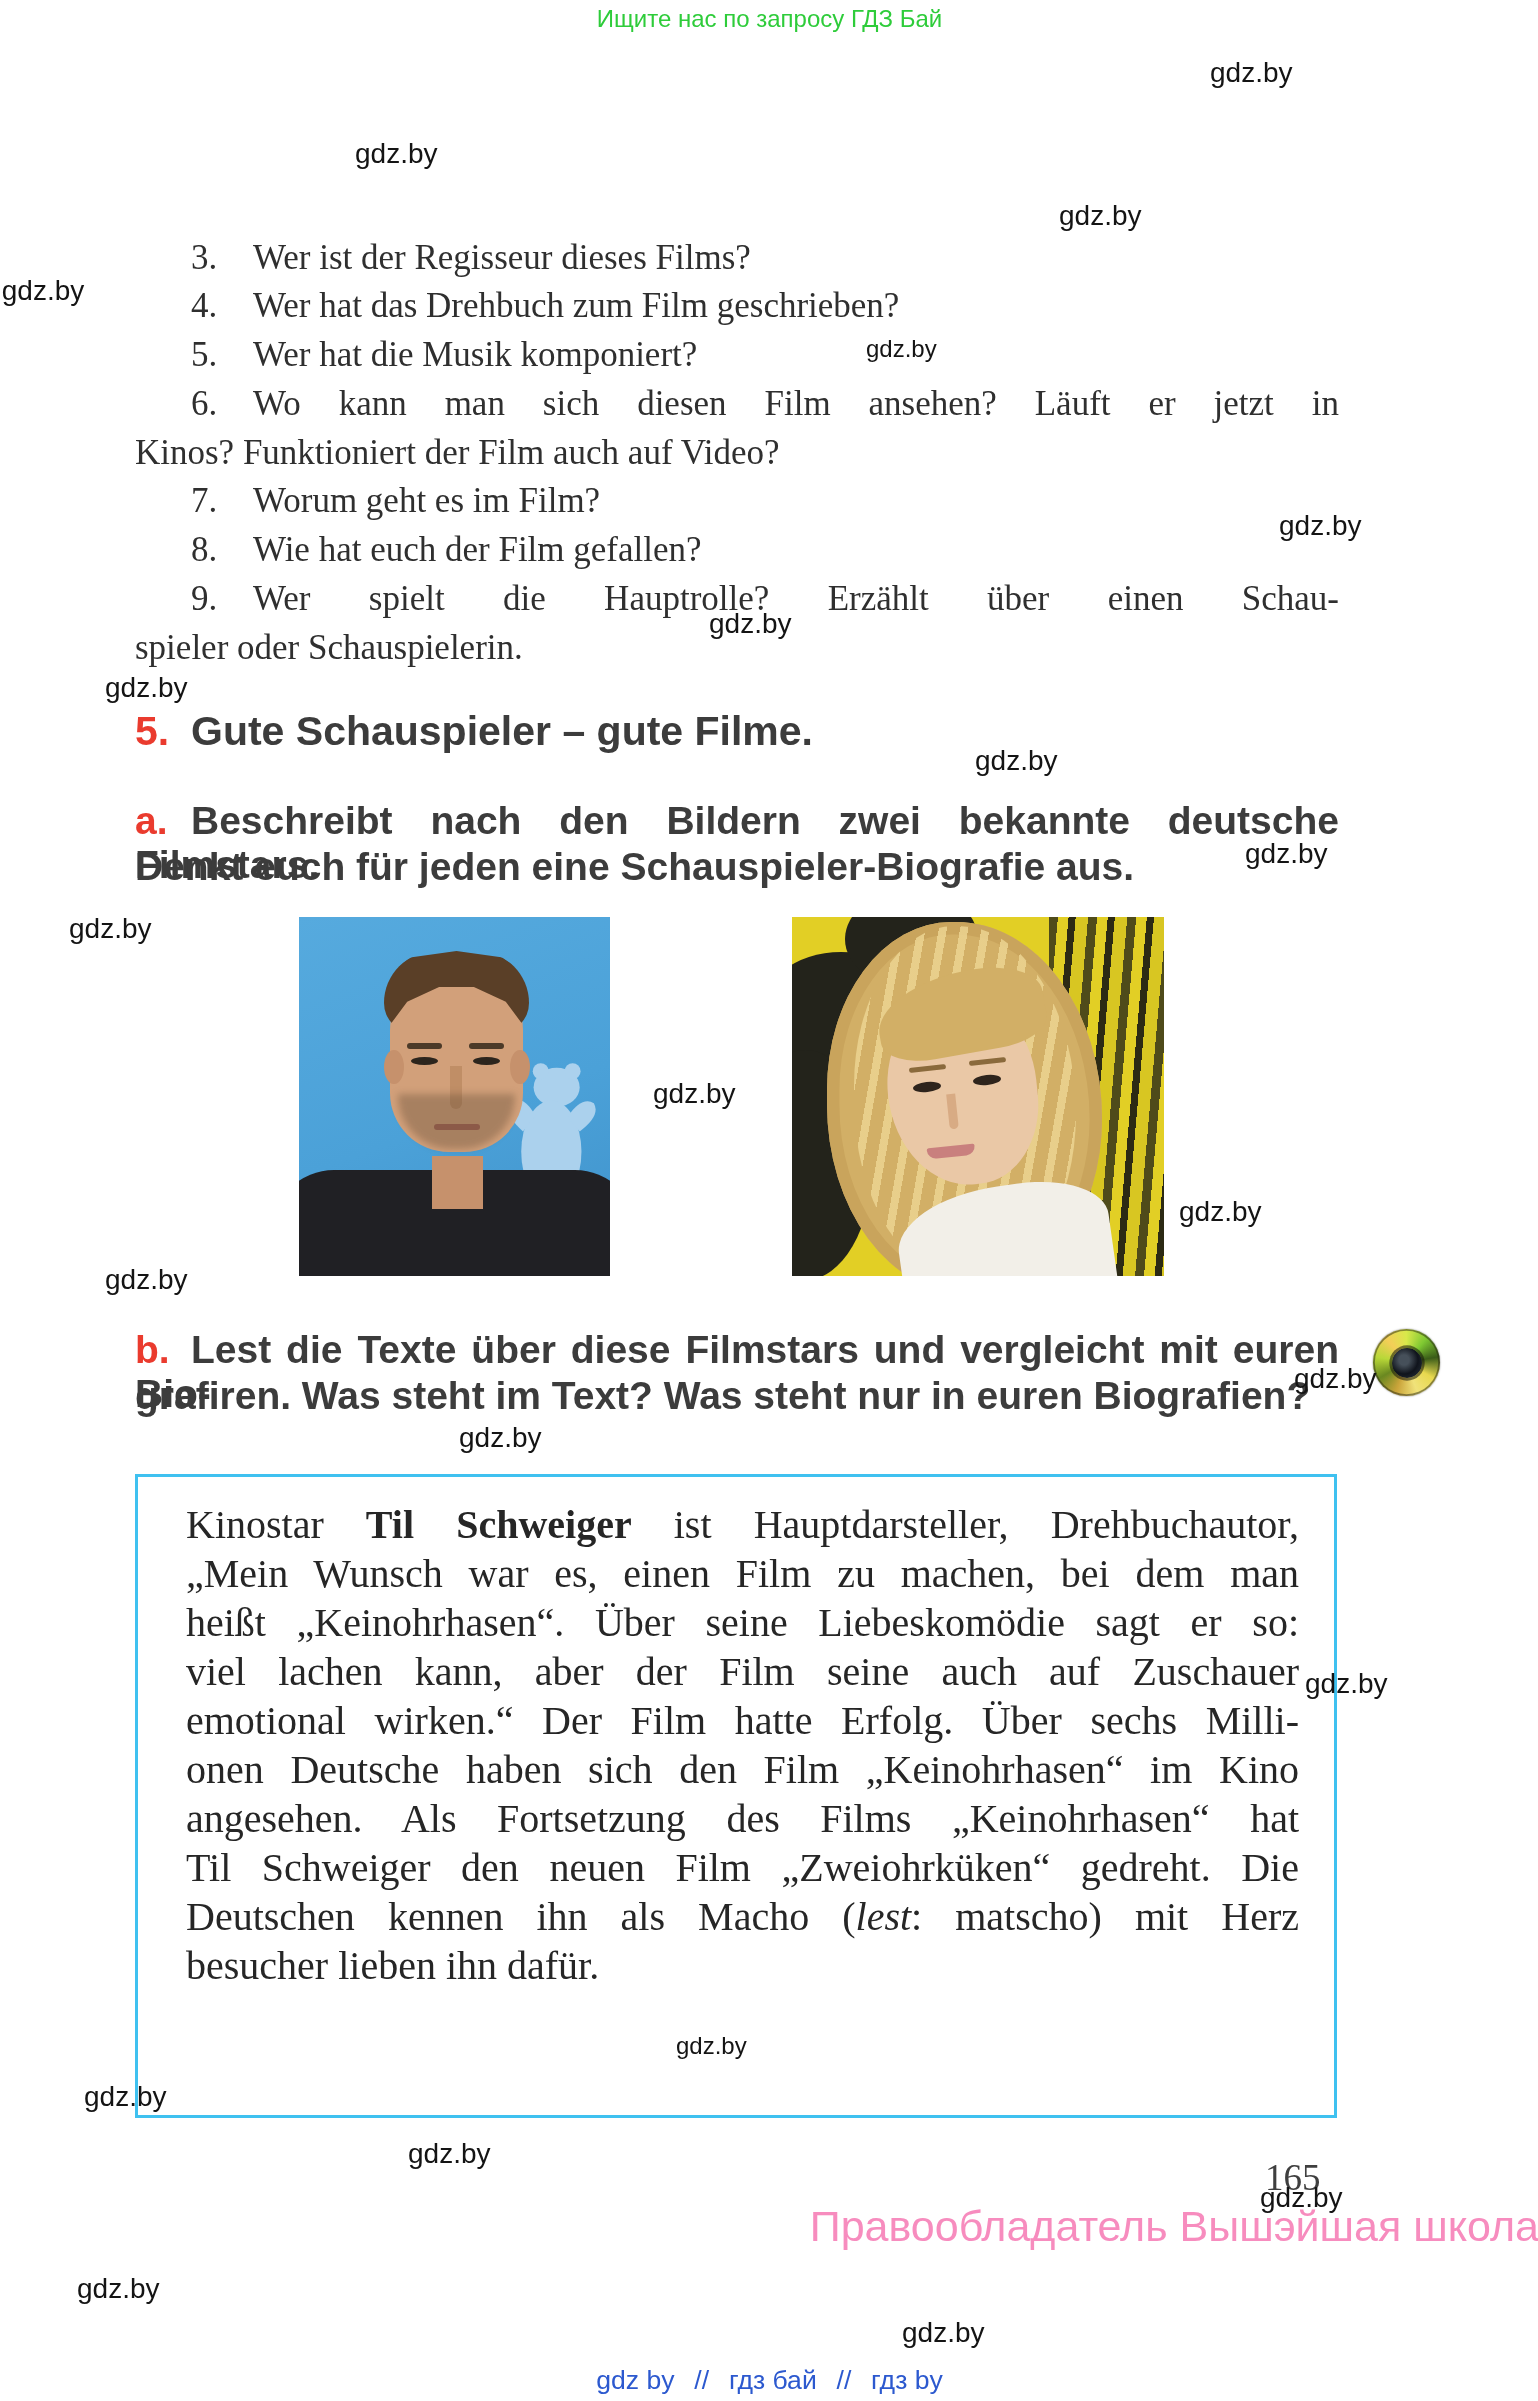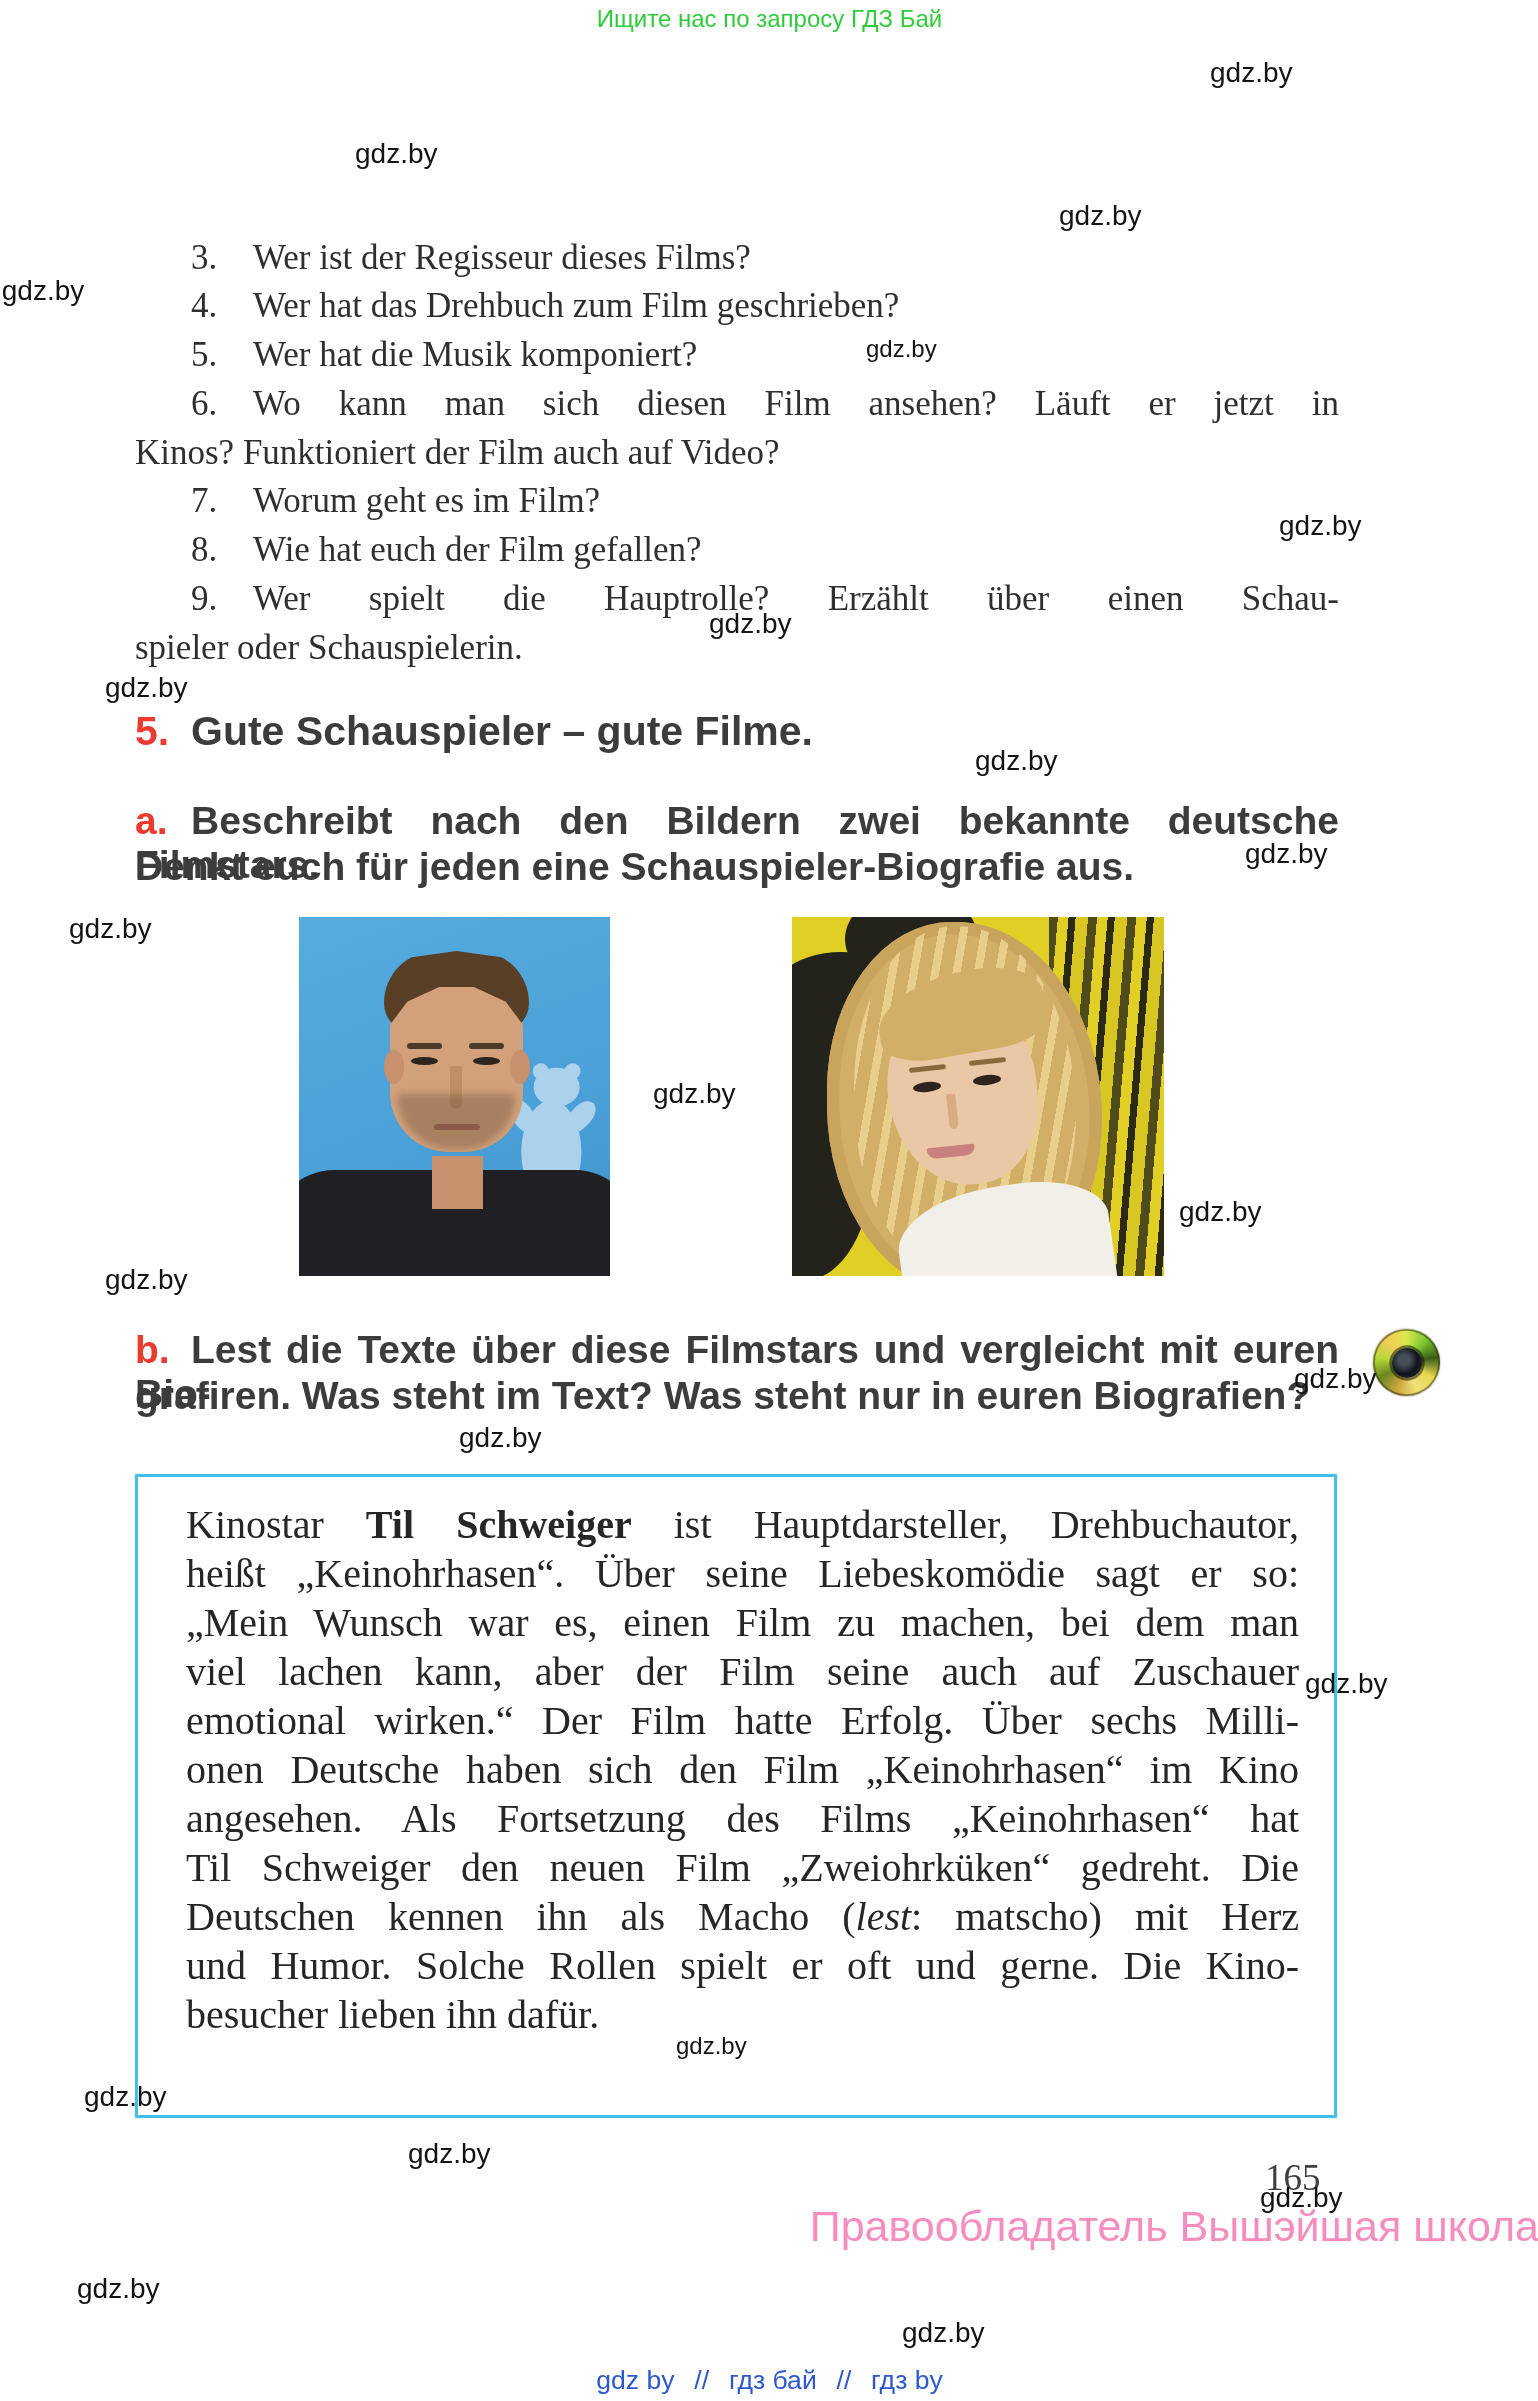--- a/index.html
+++ b/index.html
@@ -211,29 +211,28 @@
 
   <div class="task fill" style="top:1328px"><span class="marker">b.</span><span>Lest die Texte über diese Filmstars und vergleicht mit euren Bio-</span></div>
   <div class="task" style="top:1374px"><span>grafiren. Was steht im Text? Was steht nur in euren Biografien?</span></div>
 
   <div class="cd">
       <div class="cd-hole"></div>
     </div>
 
   <div class="textbox">
     <div class="boxline fill"><span>Kinostar </span><span class="b">Til Schweiger</span><span> ist Hauptdarsteller, Drehbuchautor,</span></div>
+    <div class="boxline fill">„Mein Wunsch war es, einen Film zu machen, bei dem man</div>
     <div class="boxline fill">heißt „Keinohrhasen“. Über seine Liebeskomödie sagt er so:</div>
-    <div class="boxline fill">„Mein Wunsch war es, einen Film zu machen, bei dem man</div>
     <div class="boxline fill">viel lachen kann, aber der Film seine auch auf Zuschauer</div>
     <div class="boxline fill">emotional wirken.“ Der Film hatte Erfolg. Über sechs Milli-</div>
     <div class="boxline fill">onen Deutsche haben sich den Film „Keinohrhasen“ im Kino</div>
     <div class="boxline fill">angesehen. Als Fortsetzung des Films „Keinohrhasen“ hat</div>
     <div class="boxline fill">Til Schweiger den neuen Film „Zweiohrküken“ gedreht. Die</div>
     <div class="boxline fill"><span>Deutschen kennen ihn als Macho (</span><span class="i">lest</span><span>: matscho) mit Herz</span></div>
-    <div class="boxline fill">und Humor. Solche Rollen spielt er oft und gerne. Die Kino-</div>
     <div class="boxline">besucher lieben ihn dafür.</div>
   </div>
 
   <div class="abs pagenum">165</div>
   <div class="abs pink">Правообладатель Вышэйшая школа</div>
   <div class="abs bluelinks">
     <span>gdz by</span>
     <span class="sep">//</span>
     <span>гдз бай</span>
     <span class="sep">//</span>

